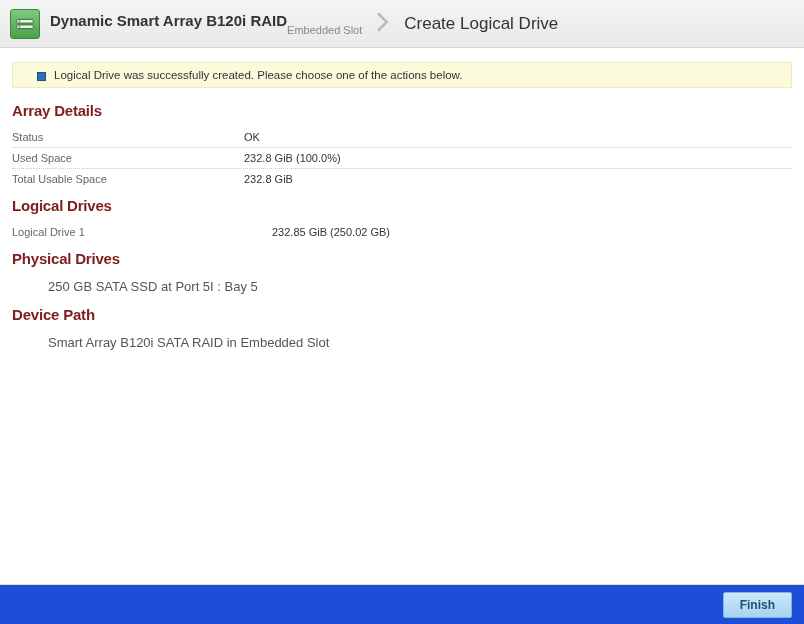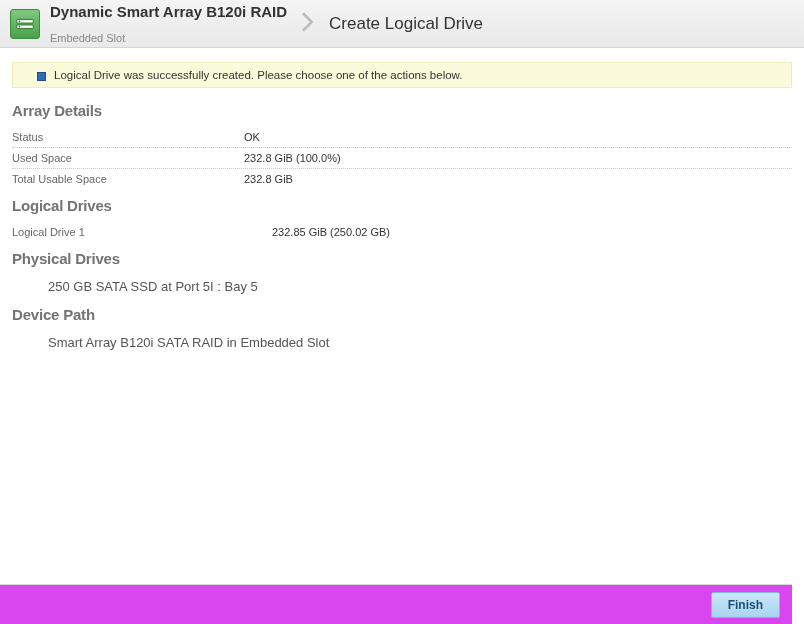--- a/index.html
+++ b/index.html
@@ -23,21 +23,21 @@
   }
   .controller-icon {
     width: 30px; height: 30px;
     background: linear-gradient(#7fc97f, #4aa04a);
     border: 1px solid #3a8a3a;
     border-radius: 3px;
     margin-right: 10px;
     display: flex; align-items: center; justify-content: center;
   }
   .controller-icon svg { width: 22px; height: 22px; }
-  .crumb-main { display: flex; flex-direction: column; }
+  .crumb-main { display: flex; flex-direction: row; }
   .crumb-title {
     font-size: 15px; font-weight: bold; color: #333;
   }
   .crumb-sub { font-size: 11px; color: #888; margin-top: 12px; }
   .chevron {
     margin: 0 14px;
     color: #bbb;
   }
   .chevron svg { width: 14px; height: 20px; }
   .page-title { font-size: 17px; color: #333; }
@@ -56,21 +56,21 @@
   }
   .notice-icon {
     width: 9px; height: 9px;
     background: #2b6fb6;
     margin-right: 8px;
     border: 1px solid #1e4e82;
   }
   h2.section {
     font-size: 15px;
     font-weight: bold;
-    color: #737373;
+    color: #7f1d1d;
     letter-spacing: -0.2px;
     margin: 8px 0 8px 0;
   }
   .kv-table { width: 100%; }
   .kv-row {
     display: flex;
     border-bottom: 1px dotted #ccc;
     padding: 4px 0 4px 0;
     font-size: 11px;
     color: #555;
@@ -79,24 +79,24 @@
   .kv-key { width: 232px; color: #666; }
   .kv-val { color: #333; }
   .plain-line {
     font-size: 13px;
     color: #555;
     padding: 4px 0;
     margin-left: 36px;
   }
   .footer {
     position: absolute;
-    bottom: 0; left: 0; right: 12px;
+    bottom: 0; left: 0; right: 0;
     height: 40px;
     border-top: 1px solid #d9d9d9;
-    background: #d946ef;
+    background: #1d4ed8;
     display: flex;
     align-items: center;
     justify-content: flex-end;
     padding: 0 12px;
   }
   .btn-finish {
     background: linear-gradient(#cde7f8, #a8d3f0);
     border: 1px solid #7fb7df;
     color: #1b4f77;
     font-weight: bold;

